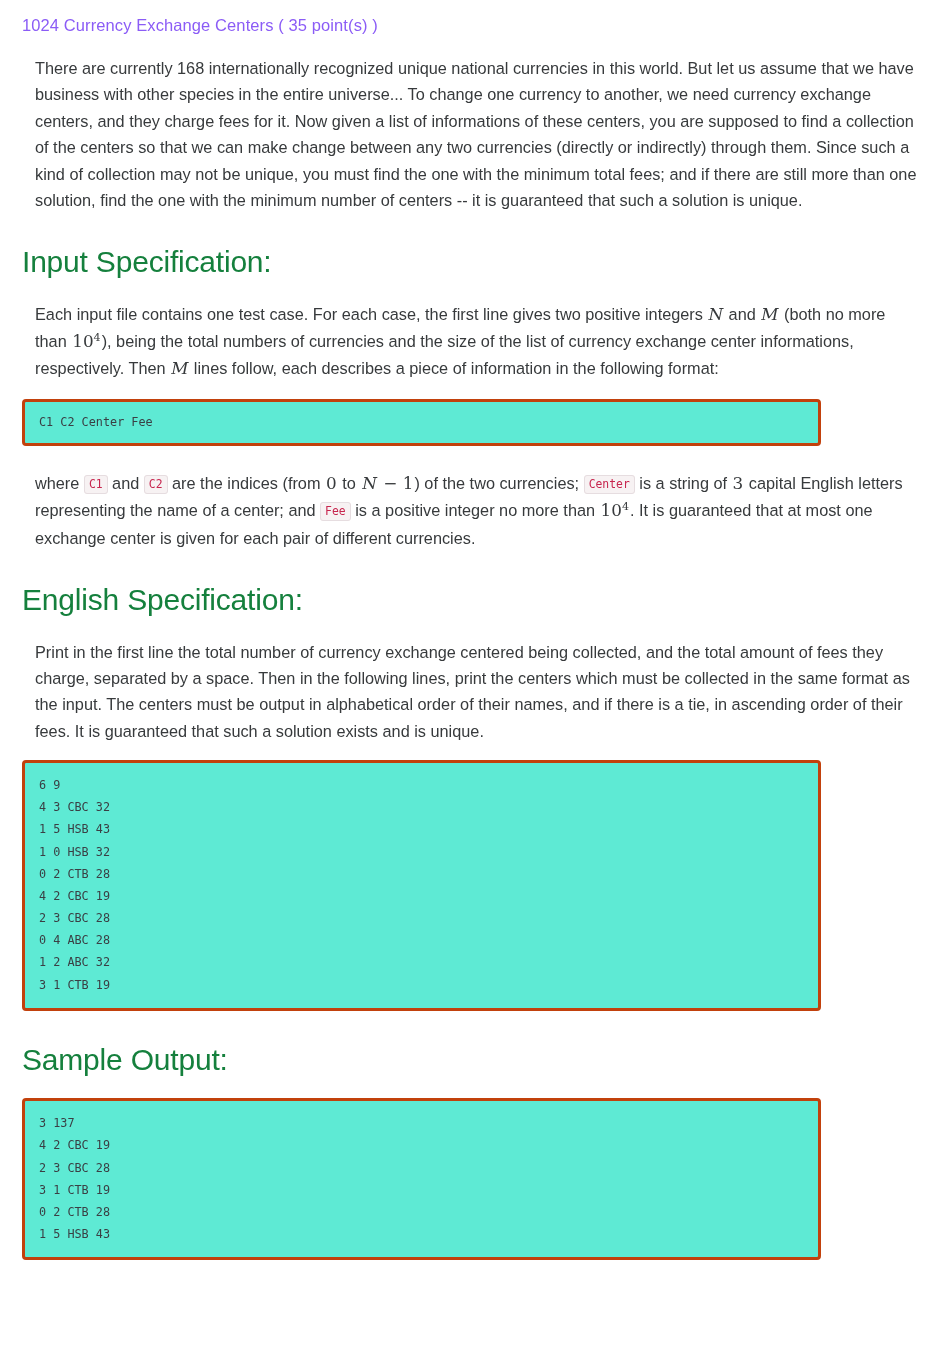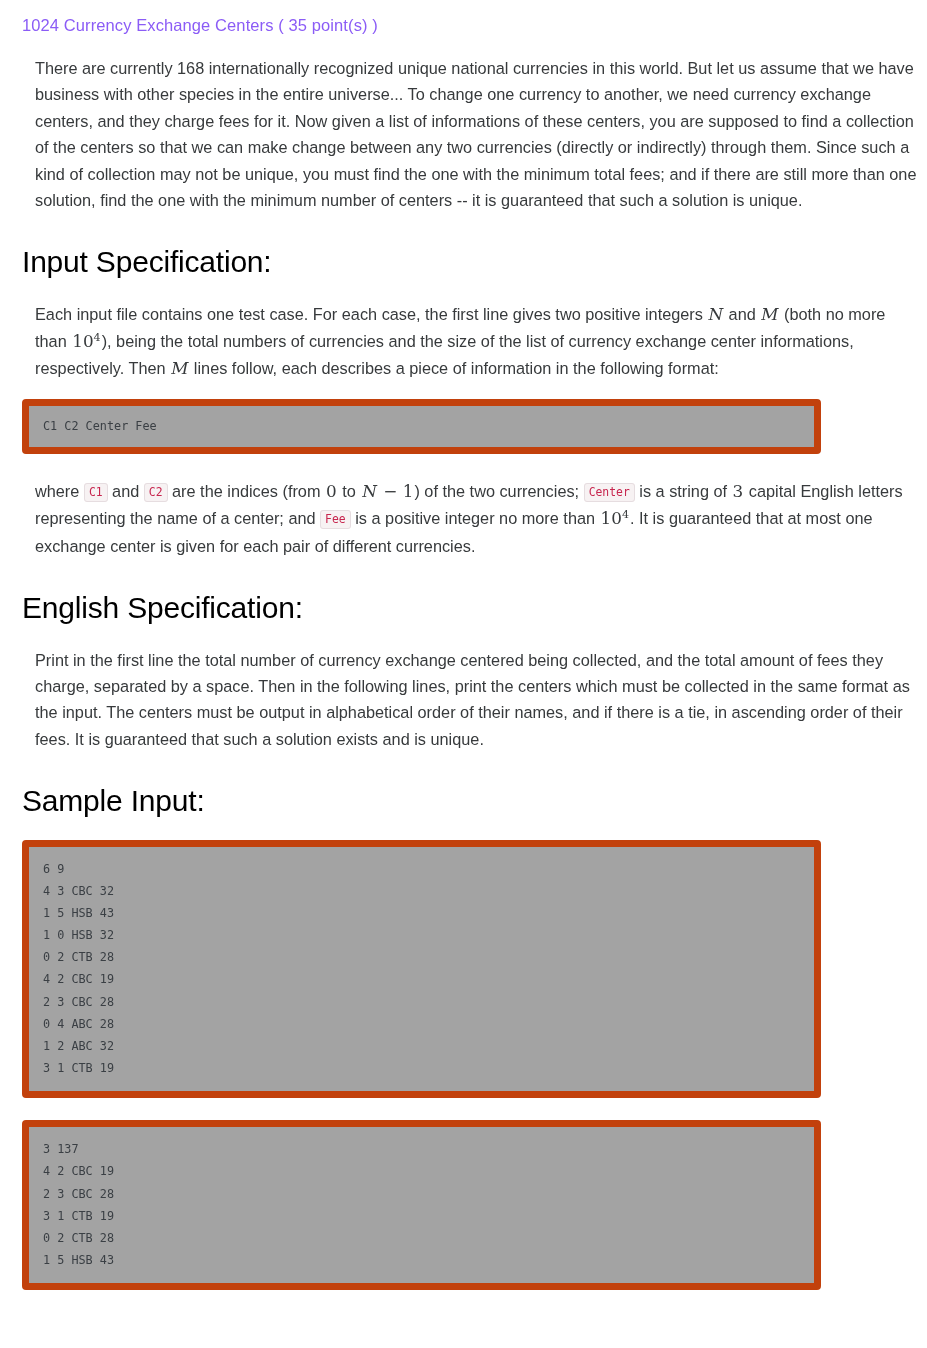--- a/index.html
+++ b/index.html
@@ -37,21 +37,21 @@
     color: #373a3c;
     margin: 0 0 16px 13px;
     max-width: 898px;
     text-align: left;
   }
 
   
   h2.section-heading {
     font-size: 30px;
     font-weight: 300;
-    color: #000000;
+    color: #15803d;
     margin: 30px 0 20px 0;
     line-height: 1.25;
     letter-spacing: -0.2px;
   }
 
   
   code.inline-code {
     font-family: "DejaVu Sans Mono", "Liberation Mono", monospace;
     font-size: 11.4px;
     color: #c7254e;
@@ -82,22 +82,22 @@
     vertical-align: 0.55em;
     font-style: normal;
   }
 
   
   pre.code-block {
     font-family: "DejaVu Sans Mono", "Liberation Mono", monospace;
     font-size: 11.8px;
     line-height: 1.88;
     color: #3a3f44;
-    background-color: #a3a3a3;
-    border: 7px solid #c2410c;
+    background-color: #5eead4;
+    border: 3px solid #c2410c;
     border-radius: 4px;
     margin: 0 0 22px 0;
     padding: 11px 14px 12px 14px;
     width: 799px;
     box-sizing: border-box;
     overflow: visible;
     white-space: pre;
   }
   pre.code-block.format-line {
     line-height: 1.5;
@@ -119,33 +119,33 @@
   <p class="body-text"><span>Each input file contains one test case. For each case, the first line gives two positive integers </span><span class="math">N</span><span> and </span><span class="math">M</span><span> (both no more than </span><span class="math-up"><span>10</span><sup>4</sup></span><span>), being the total numbers of currencies and the size of the list of currency exchange center informations, respectively. Then </span><span class="math">M</span><span> lines follow, each describes a piece of information in the following format:</span></p>
 
   <pre class="code-block format-line">C1 C2 Center Fee</pre>
 
   <p class="body-text"><span>where </span><code class="inline-code">C1</code><span> and </span><code class="inline-code">C2</code><span> are the indices (from </span><span class="math-up">0</span><span> to </span><span class="math-up"><span class="math">N</span> − 1</span><span>) of the two currencies; </span><code class="inline-code">Center</code><span> is a string of </span><span class="math-up">3</span><span> capital English letters representing the name of a center; and </span><code class="inline-code">Fee</code><span> is a positive integer no more than </span><span class="math-up"><span>10</span><sup>4</sup></span><span>. It is guaranteed that at most one exchange center is given for each pair of different currencies.</span></p>
 
   <h2 class="section-heading">English Specification:</h2>
 
   <p class="body-text">Print in the first line the total number of currency exchange centered being collected, and the total amount of fees they charge, separated by a space. Then in the following lines, print the centers which must be collected in the same format as the input. The centers must be output in alphabetical order of their names, and if there is a tie, in ascending order of their fees. It is guaranteed that such a solution exists and is unique.</p>
 
-  <h2 class="section-heading">Sample Input:</h2>
 
   <pre class="code-block">6 9
 4 3 CBC 32
 1 5 HSB 43
 1 0 HSB 32
 0 2 CTB 28
 4 2 CBC 19
 2 3 CBC 28
 0 4 ABC 28
 1 2 ABC 32
 3 1 CTB 19</pre>
 
+  <h2 class="section-heading">Sample Output:</h2>
 
   <pre class="code-block">3 137
 4 2 CBC 19
 2 3 CBC 28
 3 1 CTB 19
 0 2 CTB 28
 1 5 HSB 43</pre>
 
 </div>
 

